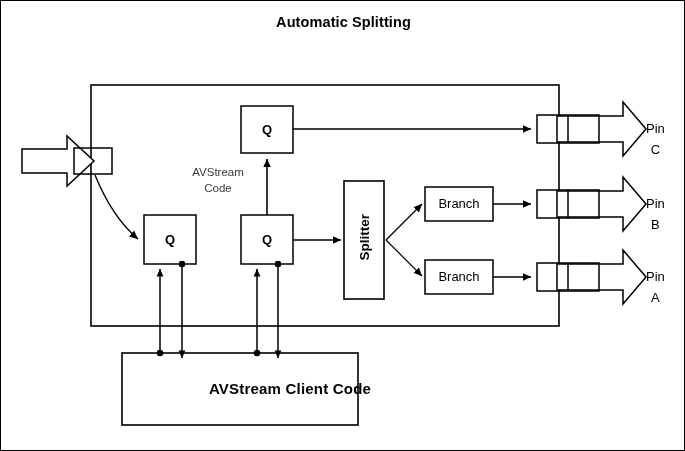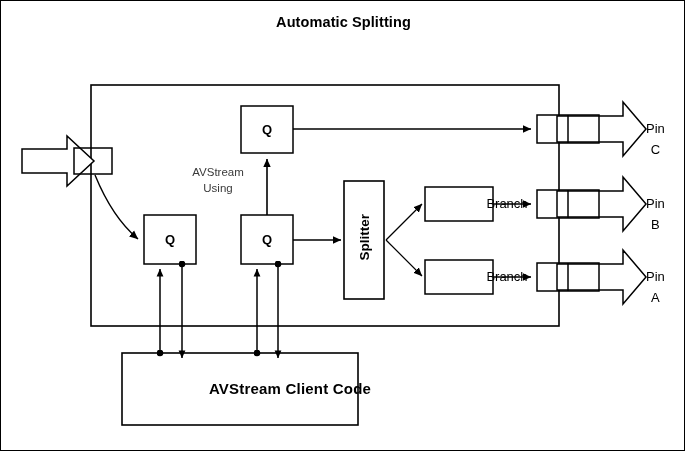--- a/index.html
+++ b/index.html
@@ -42,21 +42,20 @@
     text-align: center;
     font-size: 13px;
   }
   .qlabel {
     font-size: 13px;
     font-weight: bold;
   }
   .branchlabel {
     font-size: 13px;
     font-weight: normal;
-    padding-left: 48px;
   }
   .client-label {
     font-size: 15px;
     font-weight: bold;
     letter-spacing: 0.2px;
   }
   .splitter-label {
     position: absolute;
     font-size: 13.5px;
     font-weight: bold;
@@ -165,21 +164,21 @@
   <div class="splitter-label" style="left:343px; top:232px; width:40px; text-align:center; transform: rotate(-90deg);">Splitter</div>
 
   <div class="boxlabel branchlabel" style="left:424px; top:195px; width:68px;">Branch</div>
 
   <div class="boxlabel branchlabel" style="left:424px; top:268px; width:68px;">Branch</div>
 
   <div class="boxlabel client-label" style="left:121px; top:379px; width:264px;margin-left:36px;">AVStream Client Code</div>
 
   <div class="auto-copy" style="left:178px; top:163px; width:78px;">
     <div>AVStream</div>
-    <div>Using</div>
+    <div>Code</div>
   </div>
 
   <div class="pin-label" style="left:645px; top:117px;">
     <div>Pin</div>
     <div>C</div>
   </div>
 
   <div class="pin-label" style="left:645px; top:192px;">
     <div>Pin</div>
     <div>B</div>

